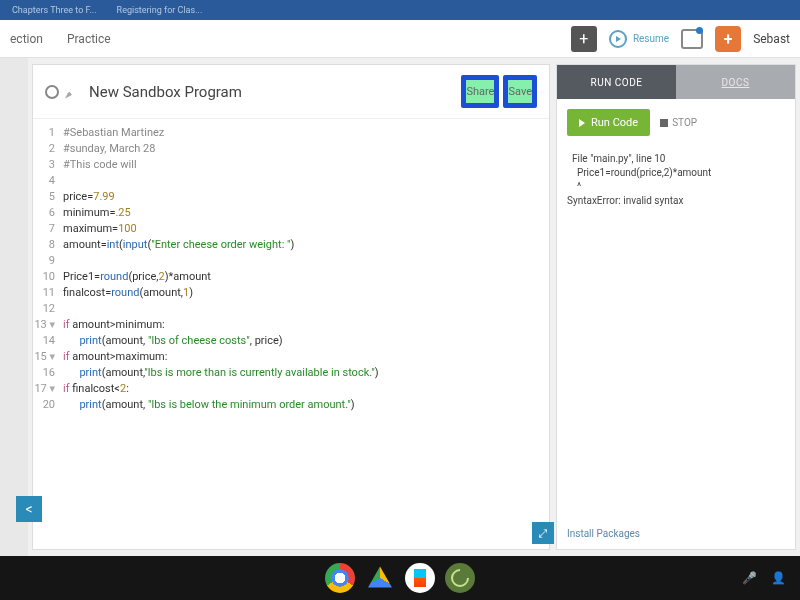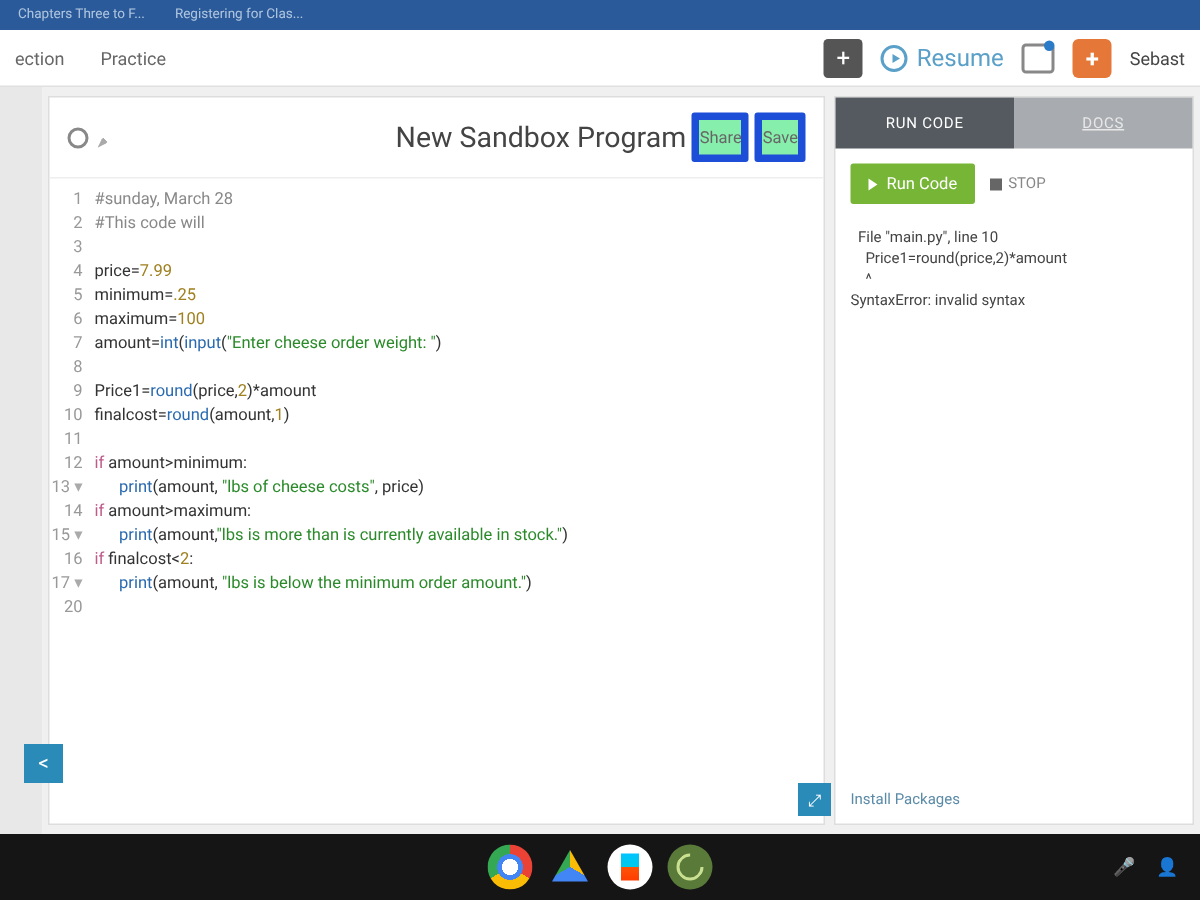--- a/index.html
+++ b/index.html
@@ -3,35 +3,35 @@
 <meta charset="utf-8">
 <style>
 * { margin: 0; padding: 0; box-sizing: border-box; font-family: -apple-system, "Segoe UI", Roboto, sans-serif; }
 body { background: #1a1a1a; width: 800px; height: 600px; overflow: hidden; position: relative; }
 .browser-bar { height: 18px; background: #2a5a9a; display: flex; align-items: center; padding: 10px 12px; color: #d0e0f0; font-size: 9px; gap: 20px; }
 .browser-bar span { opacity: 0.8; }
 .top-nav { height: 38px; background: #fff; display: flex; align-items: center; padding: 0 10px; border-bottom: 1px solid #e0e0e0; }
 .nav-left { display: flex; gap: 24px; font-size: 12px; color: #666; justify-content: space-between; }
 .nav-right { margin-left: auto; display: flex; align-items: center; gap: 12px; }
 .plus-btn { width: 26px; height: 26px; background: #555; color: #fff; display: flex; align-items: center; justify-content: center; font-size: 16px; border-radius: 3px; cursor: pointer; }
-.resume-btn { display: flex; align-items: center; gap: 6px; color: #5aa0c8; font-size: 16px; cursor: pointer; }
+.resume-btn { display: flex; align-items: center; gap: 6px; color: #5aa0c8; font-size: 10px; cursor: pointer; }
 .play-circle { width: 18px; height: 18px; border: 2px solid #5aa0c8; border-radius: 50%; display: flex; align-items: center; justify-content: center; }
 .play-circle::after { content: ''; border-left: 5px solid #5aa0c8; border-top: 3px solid transparent; border-bottom: 3px solid transparent; margin-left: 2px; }
 .calendar-icon { width: 22px; height: 20px; border: 2px solid #888; border-radius: 3px; position: relative; cursor: pointer; }
 .calendar-icon::before { content: ''; position: absolute; top: -4px; right: -2px; width: 7px; height: 7px; background: #2a7bc8; border-radius: 50%; }
 .badge-icon { width: 26px; height: 26px; background: #e57838; border-radius: 4px; position: relative; cursor: pointer; }
 .badge-icon::before { content: '+'; color: #fff; font-size: 16px; position: absolute; top: 50%; left: 50%; transform: translate(-50%, -50%); font-weight: bold; }
 .user-name { font-size: 12px; color: #444; }
 .main-area { display: flex; height: 498px; background: #f0f0f0; }
 .left-gutter { width: 28px; background: #e8e8e8; }
 .editor-col { flex: 1; background: #fff; display: flex; flex-direction: column; margin: 6px 0 6px 4px; border: 1px solid #ddd; }
 .editor-header { display: flex; align-items: center; padding: 10px 12px; border-bottom: 1px solid #eee; }
 .lamp-icon { width: 14px; height: 14px; border: 2px solid #888; border-radius: 50%; margin-right: 6px; }
 .pencil-icon { width: 14px; height: 14px; margin-right: 10px; background: linear-gradient(45deg, #aaa 40%, transparent 40%); clip-path: polygon(0 100%, 20% 60%, 80% 0, 100% 20%, 40% 80%); }
-.prog-title { font-size: 19px; color: #444; flex: 1; text-align: right; }
+.prog-title { font-size: 15px; color: #444; flex: 1; }
 .small-btn { padding: 5px 0; border: 5px solid #1d4ed8; background: #86efac; font-size: 11px; color: #666; cursor: pointer; margin-left: 4px; border-radius: 2px; }
 .code-area { flex: 1; display: flex; font-family: "Courier New", monospace; font-size: 11px; line-height: 16px; padding: 6px 0; overflow: hidden; }
 .line-nums { width: 30px; text-align: right; color: #999; padding-right: 8px; user-select: none; }
 .line-nums div { height: 16px; }
 .code-lines { flex: 1; color: #333; }
 .code-lines div { height: 16px; white-space: pre; }
 .c-comment { color: #888; }
 .c-kw { color: #c05a8a; }
 .c-num { color: #a08020; }
 .c-str { color: #2a8a2a; }
@@ -113,20 +113,21 @@
           <div>11</div>
           <div>12</div>
           <div style="position: relative;">13 <span class="fold">▾</span></div>
           <div>14</div>
           <div style="position: relative;">15 <span class="fold">▾</span></div>
           <div>16</div>
           <div style="position: relative;">17 <span class="fold">▾</span></div>
           <div>20</div>
         </div>
       <div class="code-lines" id="clines">
+          <div><span class="c-comment">#Sebastian Martinez</span></div>
           <div><span class="c-comment">#sunday, March 28</span></div>
           <div><span class="c-comment">#This code will</span></div>
           <div>&nbsp;</div>
           <div><span>price=</span><span class="c-num">7.99</span></div>
           <div><span>minimum=</span><span class="c-num">.25</span></div>
           <div><span>maximum=</span><span class="c-num">100</span></div>
           <div><span>amount=</span><span class="c-fn">int</span><span>(</span><span class="c-fn">input</span><span>(</span><span class="c-str">"Enter cheese order weight: "</span><span>)</span></div>
           <div>&nbsp;</div>
           <div><span>Price1=</span><span class="c-fn">round</span><span>(price,</span><span class="c-num">2</span><span>)*amount</span></div>
           <div><span>finalcost=</span><span class="c-fn">round</span><span>(amount,</span><span class="c-num">1</span><span>)</span></div>

